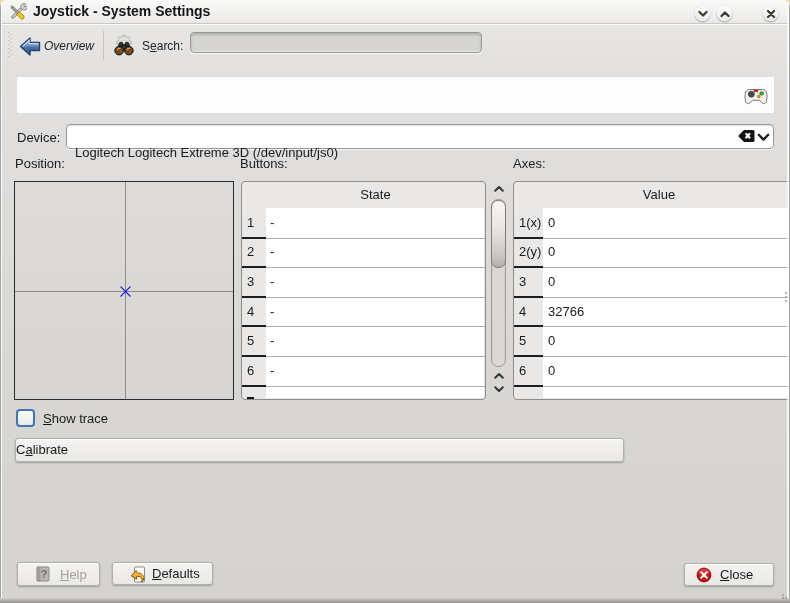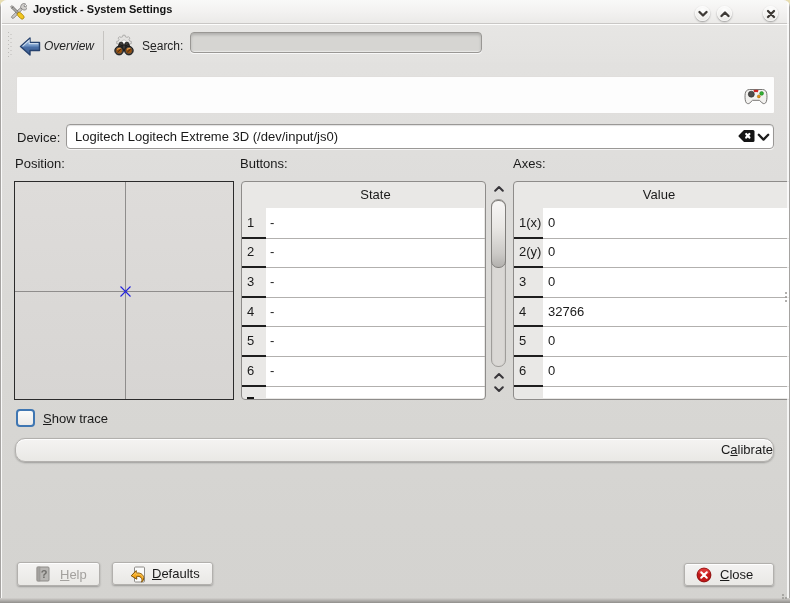--- a/index.html
+++ b/index.html
@@ -14,21 +14,21 @@
 .bL { position:absolute; left:0; top:0; width:1px; height:603px; background:#a5a3a1; z-index:50;}
 .bL2{ position:absolute; left:1px; top:0; width:1px; height:603px; background:rgba(255,255,255,0.85); z-index:50;}
 .bR { position:absolute; left:789px; top:0; width:1px; height:603px; background:#a5a3a1; z-index:50;}
 .bR2{ position:absolute; left:787px; top:0; width:2px; height:603px; background:rgba(255,255,255,0.75); z-index:50;}
 .bB { position:absolute; left:0; top:598px; width:790px; height:5px; background:linear-gradient(#d2d0cd, #908e8b); z-index:51;}
 
 #titlebar { position:absolute; left:0; top:0; width:790px; height:24px;
   background:linear-gradient(#f9f9f8, #f2f1f0 55%, #ebeae8);
   border-bottom:1px solid #c9c7c5; }
 #titlebar:after { content:""; position:absolute; left:0; top:24px; width:790px; height:1px; background:#fdfdfc; }
-#title-text { position:absolute; left:33px; top:3px; font-weight:bold; font-size:11px; color:#141414; }
+#title-text { position:absolute; left:33px; top:3px; font-weight:bold; font-size:14px; color:#141414; }
 
 .wbtn { position:absolute; top:6px; width:15px; height:15px; border-radius:50%; z-index:5;
   background:radial-gradient(circle at 50% 30%, #ffffff 0%, #f2f1ef 55%, #d8d6d3 100%);
   box-shadow:0 1px 2px rgba(0,0,0,0.35), inset 0 0 0 1px rgba(255,255,255,0.6); }
 .wbtn svg { position:absolute; left:2.5px; top:2.5px; }
 
 #toolbar { position:absolute; left:0; top:25px; width:790px; height:37px; background:linear-gradient(#e7e6e4, #e3e2e0); }
 #handle { position:absolute; left:8px; top:7px; width:1.3px; height:1.3px; border-radius:50%; background:#b0aeab;
   box-shadow: 0 4px #b0aeab, 0 8px #b0aeab, 0 12px #b0aeab, 0 16px #b0aeab, 0 20px #b0aeab, 0 24px #b0aeab,
    2.5px 2px #b0aeab, 2.5px 6px #b0aeab, 2.5px 10px #b0aeab, 2.5px 14px #b0aeab, 2.5px 18px #b0aeab, 2.5px 22px #b0aeab; }
@@ -41,21 +41,21 @@
   box-shadow:inset 0 2px 3px rgba(0,0,0,0.18), inset 0 -1px 1px rgba(255,255,255,0.5), 0 1px 0 rgba(255,255,255,0.75); }
 
 #headbox { position:absolute; left:16px; top:76px; width:759px; height:38px; background:#fdfdfd;
   border:1px solid #e0dedc; border-radius:2px; }
 #headbox span { position:absolute; left:7px; top:11px; font-weight:bold; font-size:12px; }
 
 #dev-label { position:absolute; left:17px; top:130px; }
 #combo { position:absolute; left:66px; top:124px; width:708px; height:25px; background:#ffffff;
   border:1px solid #9a9896; border-radius:4px;
   box-shadow:inset 0 1px 1px rgba(0,0,0,0.12), 0 1px 0 rgba(255,255,255,0.7);}
-#combo-text { position:absolute; left:8px; top:4px; }
+#combo-text { position:absolute; left:8px; top:20px; }
 
 #pos-label { position:absolute; left:15px; top:156px; }
 #but-label { position:absolute; left:240px; top:156px; }
 #axes-label { position:absolute; left:513px; top:156px; }
 
 #posbox { position:absolute; left:14px; top:181px; width:220px; height:219px;
   background:linear-gradient(#dedcda, #d7d5d3); border:1px solid #2b2b2b; }
 #posbox .vline { position:absolute; left:110px; top:0; width:1px; height:100%; background:#8f8d8c; }
 #posbox .hline { position:absolute; left:0; top:109px; width:100%; height:1px; background:#8f8d8c; }
 
@@ -82,21 +82,21 @@
 .sarrow { position:absolute; left:3.5px; }
 
 #cb { position:absolute; left:16px; top:409px; width:19px; height:18px; border-radius:4px;
   background:linear-gradient(#fbfbfa,#eceae8); border:2px solid #3f76b2; }
 #cb-label { position:absolute; left:43px; top:411px; }
 
 .btn { position:absolute; border-radius:3px; border:1px solid #b2b0ad;
   background:linear-gradient(#f4f3f2 0%, #eeedeb 55%, #e9e8e5 100%);
   box-shadow:0 1px 2px rgba(0,0,0,0.28), inset 0 1px 0 rgba(255,255,255,0.9);
   font-size:13px; color:#1a1a1a; }
-#btn-cal { left:15px; top:438px; width:759px; height:24px; line-height:22px; text-align:right;border-radius:10px; }
+#btn-cal { left:15px; top:438px; width:609px; height:24px; line-height:22px; text-align:left; }
 #btn-help { left:17px; top:562px; width:83px; height:24px; color:#a3a19e; }
 #btn-def { left:112px; top:562px; width:101px; height:23px; }
 #btn-close { left:684px; top:563px; width:90px; height:23px; }
 .btn .bic { position:absolute; }
 .btn .btx { position:absolute; }
 u { text-decoration:underline; }
 
 #grip { position:absolute; left:785px; top:292px; width:2px; height:2px; border-radius:50%; background:#989693; z-index:55;
   box-shadow:0 4px #989693, 0 8px #989693; }
 #corner-grip { position:absolute; left:782px; top:594px; width:2px; height:2px; border-radius:50%; background:#9a9895; z-index:55;

